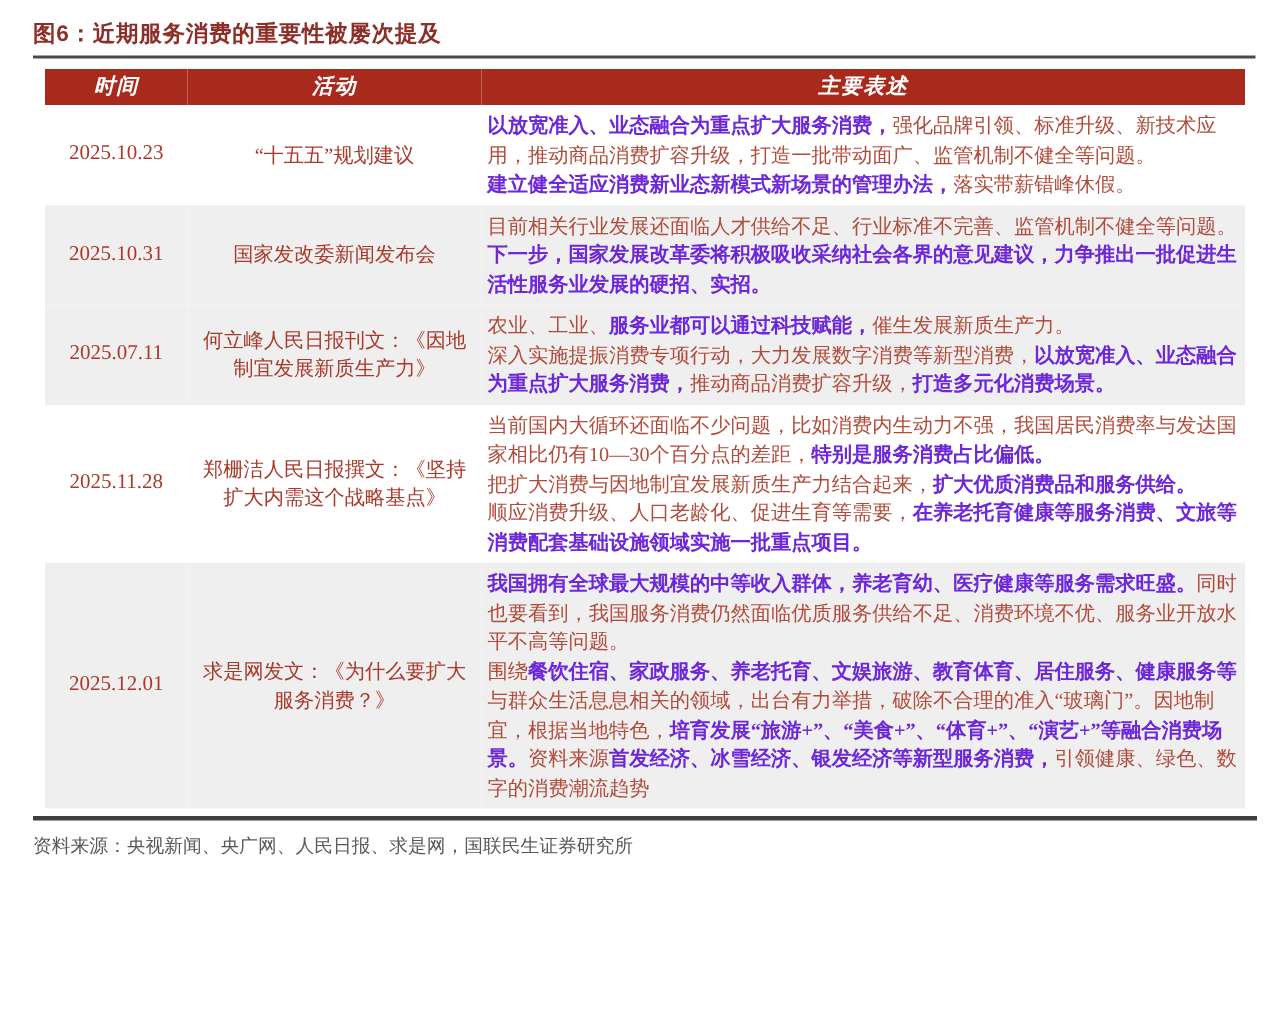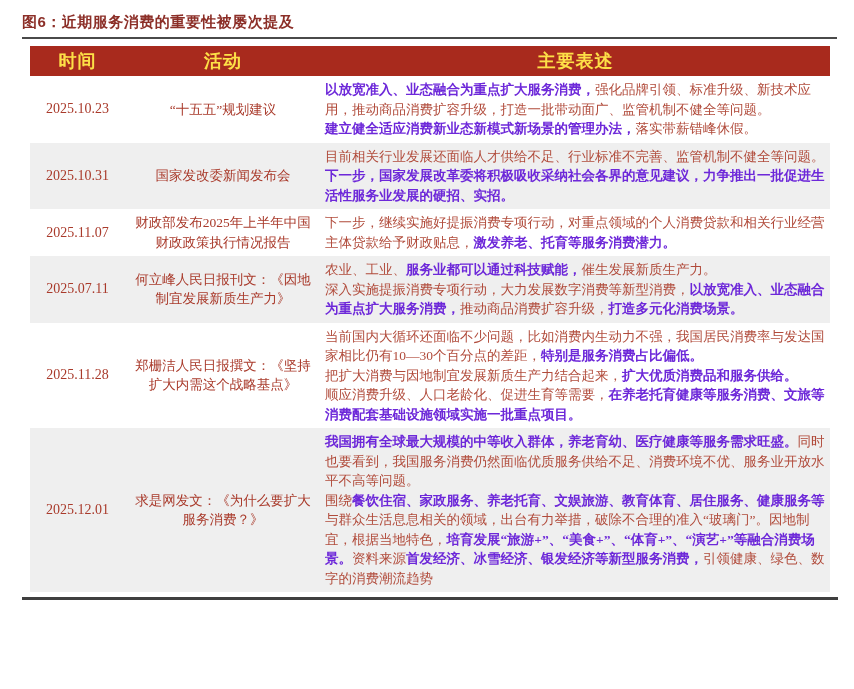--- a/index.html
+++ b/index.html
@@ -9,22 +9,22 @@
   }
   .fig-title{
     margin:0 9px 0 22px;padding:13px 0 5px 0;
     font-family:"Liberation Sans","DejaVu Sans",sans-serif;
     font-size:15px;font-weight:bold;color:#8C2F28;
     border-bottom:2px solid #4A4A4A;letter-spacing:0.5px;
   }
   .tbl-wrap{margin:7px 16px 0 30px;}
   table{width:100%;border-collapse:collapse;table-layout:fixed;}
   th{
-    background:#A82A1D;color:#fde047;font-weight:bold;
-    font-size:18px;padding:3px 0;letter-spacing:1px;
+    background:#A82A1D;color:#ffffff;font-style:italic;font-weight:bold;
+    font-size:14px;padding:3px 0;letter-spacing:1px;
     font-family:"Liberation Serif","DejaVu Serif",serif;
   }
   td{color:#A93A2B;vertical-align:middle;padding:4px 0;}
   td.c-date{text-align:center;font-size:14px;white-space:nowrap;}
   td.c-act{text-align:center;font-size:13.5px;line-height:19.5px;padding:4px 5px;}
   td.c-stmt{font-size:13.5px;line-height:19.5px;padding:4px 3px 4px 4px;text-align:left;}
   tr.alt{background:#EFEFEF;}
   .para{margin:0;}
   .rg{color:#B14B3B;font-weight:normal;}
   .bd{color:#6d28d9;font-weight:bold;}
@@ -65,27 +65,20 @@
               <div class="para"><span class="bd">建立健全适应消费新业态新模式新场景的管理办法，</span><span class="rg">落实带薪错峰休假。</span></div>
             </td>
           </tr>
           <tr class="alt">
             <td class="c-date">2025.10.31</td>
             <td class="c-act">国家发改委新闻发布会</td>
             <td class="c-stmt">
               <div class="para"><span class="rg">目前相关行业发展还面临人才供给不足、行业标准不完善、监管机制不健全等问题。</span><span class="bd">下一步，国家发展改革委将积极吸收采纳社会各界的意见建议，力争推出一批促进生活性服务业发展的硬招、实招。</span></div>
             </td>
           </tr>
-          <tr>
-            <td class="c-date">2025.11.07</td>
-            <td class="c-act">财政部发布2025年上半年中国财政政策执行情况报告</td>
-            <td class="c-stmt">
-              <div class="para"><span class="rg">下一步，继续实施好提振消费专项行动，对重点领域的个人消费贷款和相关行业经营主体贷款给予财政贴息，</span><span class="bd">激发养老、托育等服务消费潜力。</span></div>
-            </td>
-          </tr>
           <tr class="alt">
             <td class="c-date">2025.07.11</td>
             <td class="c-act">何立峰人民日报刊文：《因地制宜发展新质生产力》</td>
             <td class="c-stmt">
               <div class="para"><span class="rg">农业、工业、</span><span class="bd">服务业都可以通过科技赋能，</span><span class="rg">催生发展新质生产力。</span></div>
               <div class="para"><span class="rg">深入实施提振消费专项行动，大力发展数字消费等新型消费，</span><span class="bd">以放宽准入、业态融合为重点扩大服务消费，</span><span class="rg">推动商品消费扩容升级，</span><span class="bd">打造多元化消费场景。</span></div>
             </td>
           </tr>
           <tr>
             <td class="c-date">2025.11.28</td>
@@ -103,14 +96,15 @@
               <div class="para"><span class="bd">我国拥有全球最大规模的中等收入群体，养老育幼、医疗健康等服务需求旺盛。</span><span class="rg">同时也要看到，我国服务消费仍然面临优质服务供给不足、消费环境不优、服务业开放水平不高等问题。</span></div>
               <div class="para"><span class="rg">围绕</span><span class="bd">餐饮住宿、家政服务、养老托育、文娱旅游、教育体育、居住服务、健康服务等</span><span class="rg">与群众生活息息相关的领域，出台有力举措，破除不合理的准入“玻璃门”。因地制宜，根据当地特色，</span><span class="bd">培育发展“旅游+”、“美食+”、“体育+”、“演艺+”等融合消费场景。</span><span class="rg">资料来源</span><span class="bd">首发经济、冰雪经济、银发经济等新型服务消费，</span><span class="rg">引领健康、绿色、数字的消费潮流趋势</span></div>
             </td>
           </tr>
         </tbody>
     </table>
   </div>
 
   <div class="bottom-rule"></div>
 
+  <div class="src">资料来源：央视新闻、央广网、人民日报、求是网，国联民生证券研究所</div>
 
 </div>
 
 </body></html>

